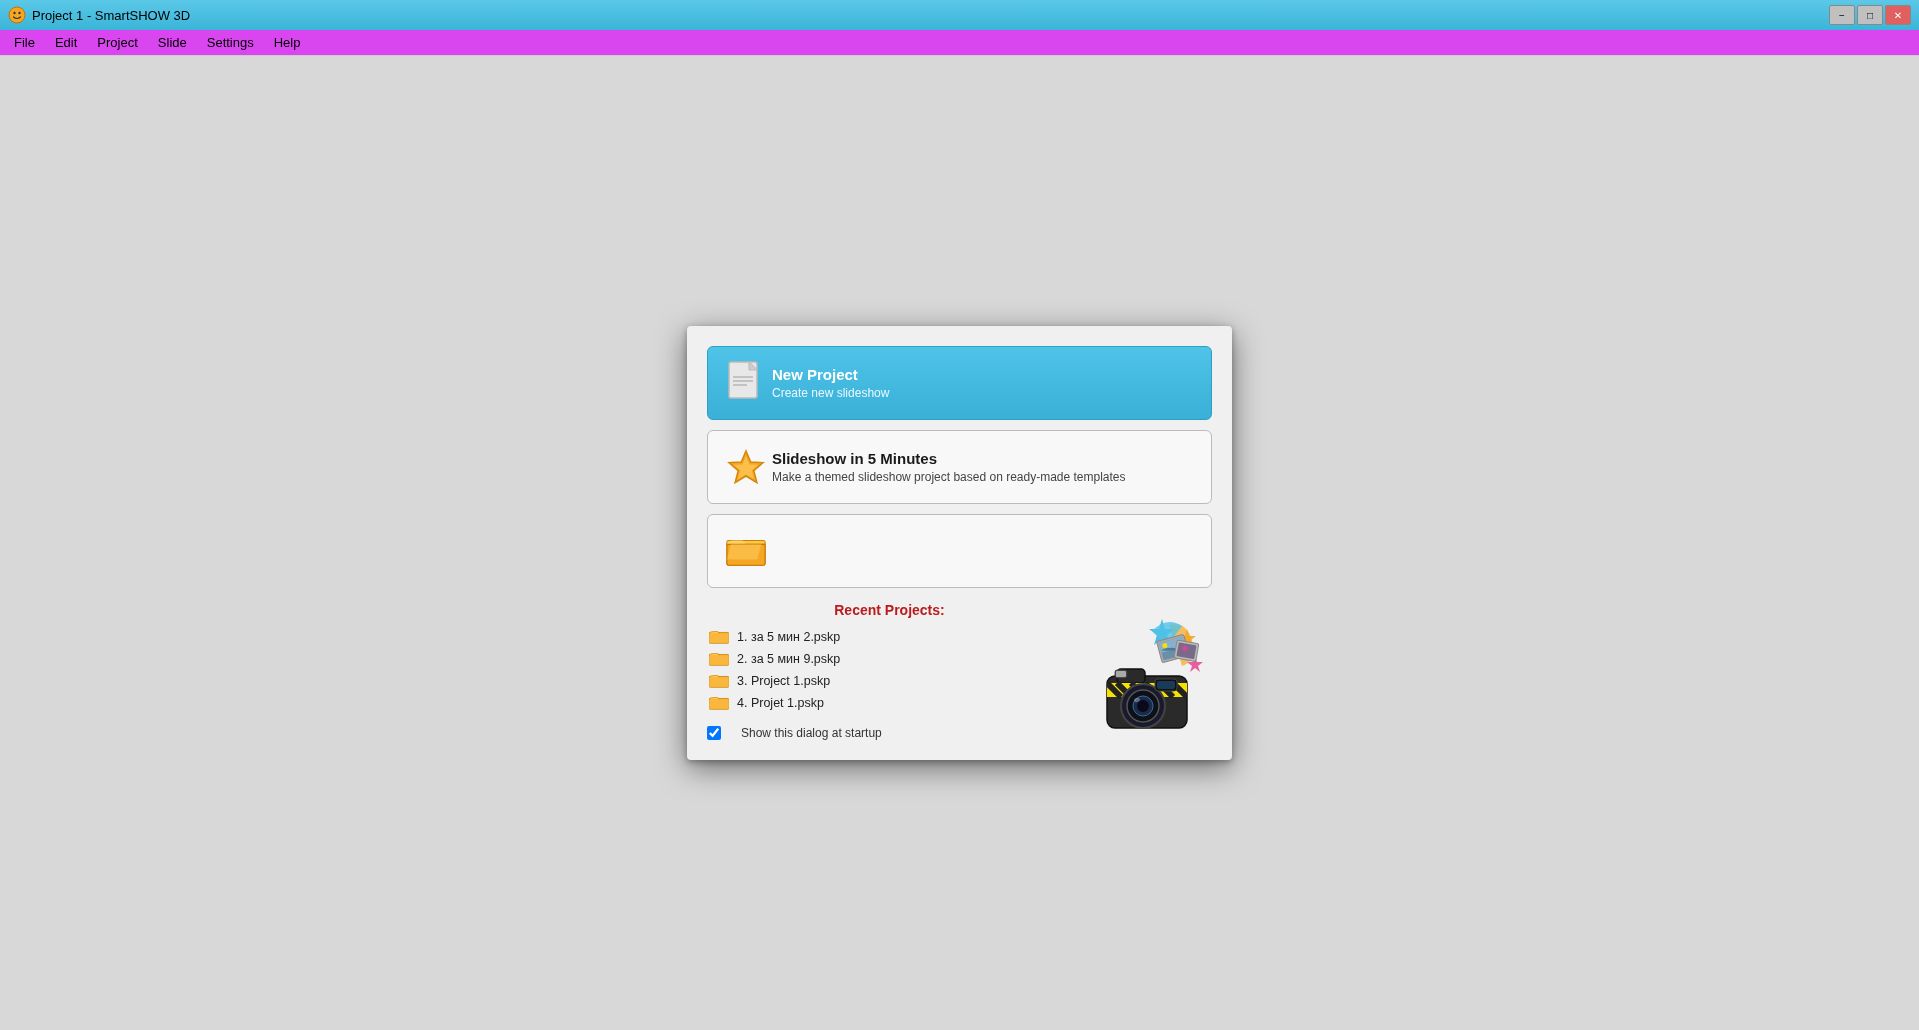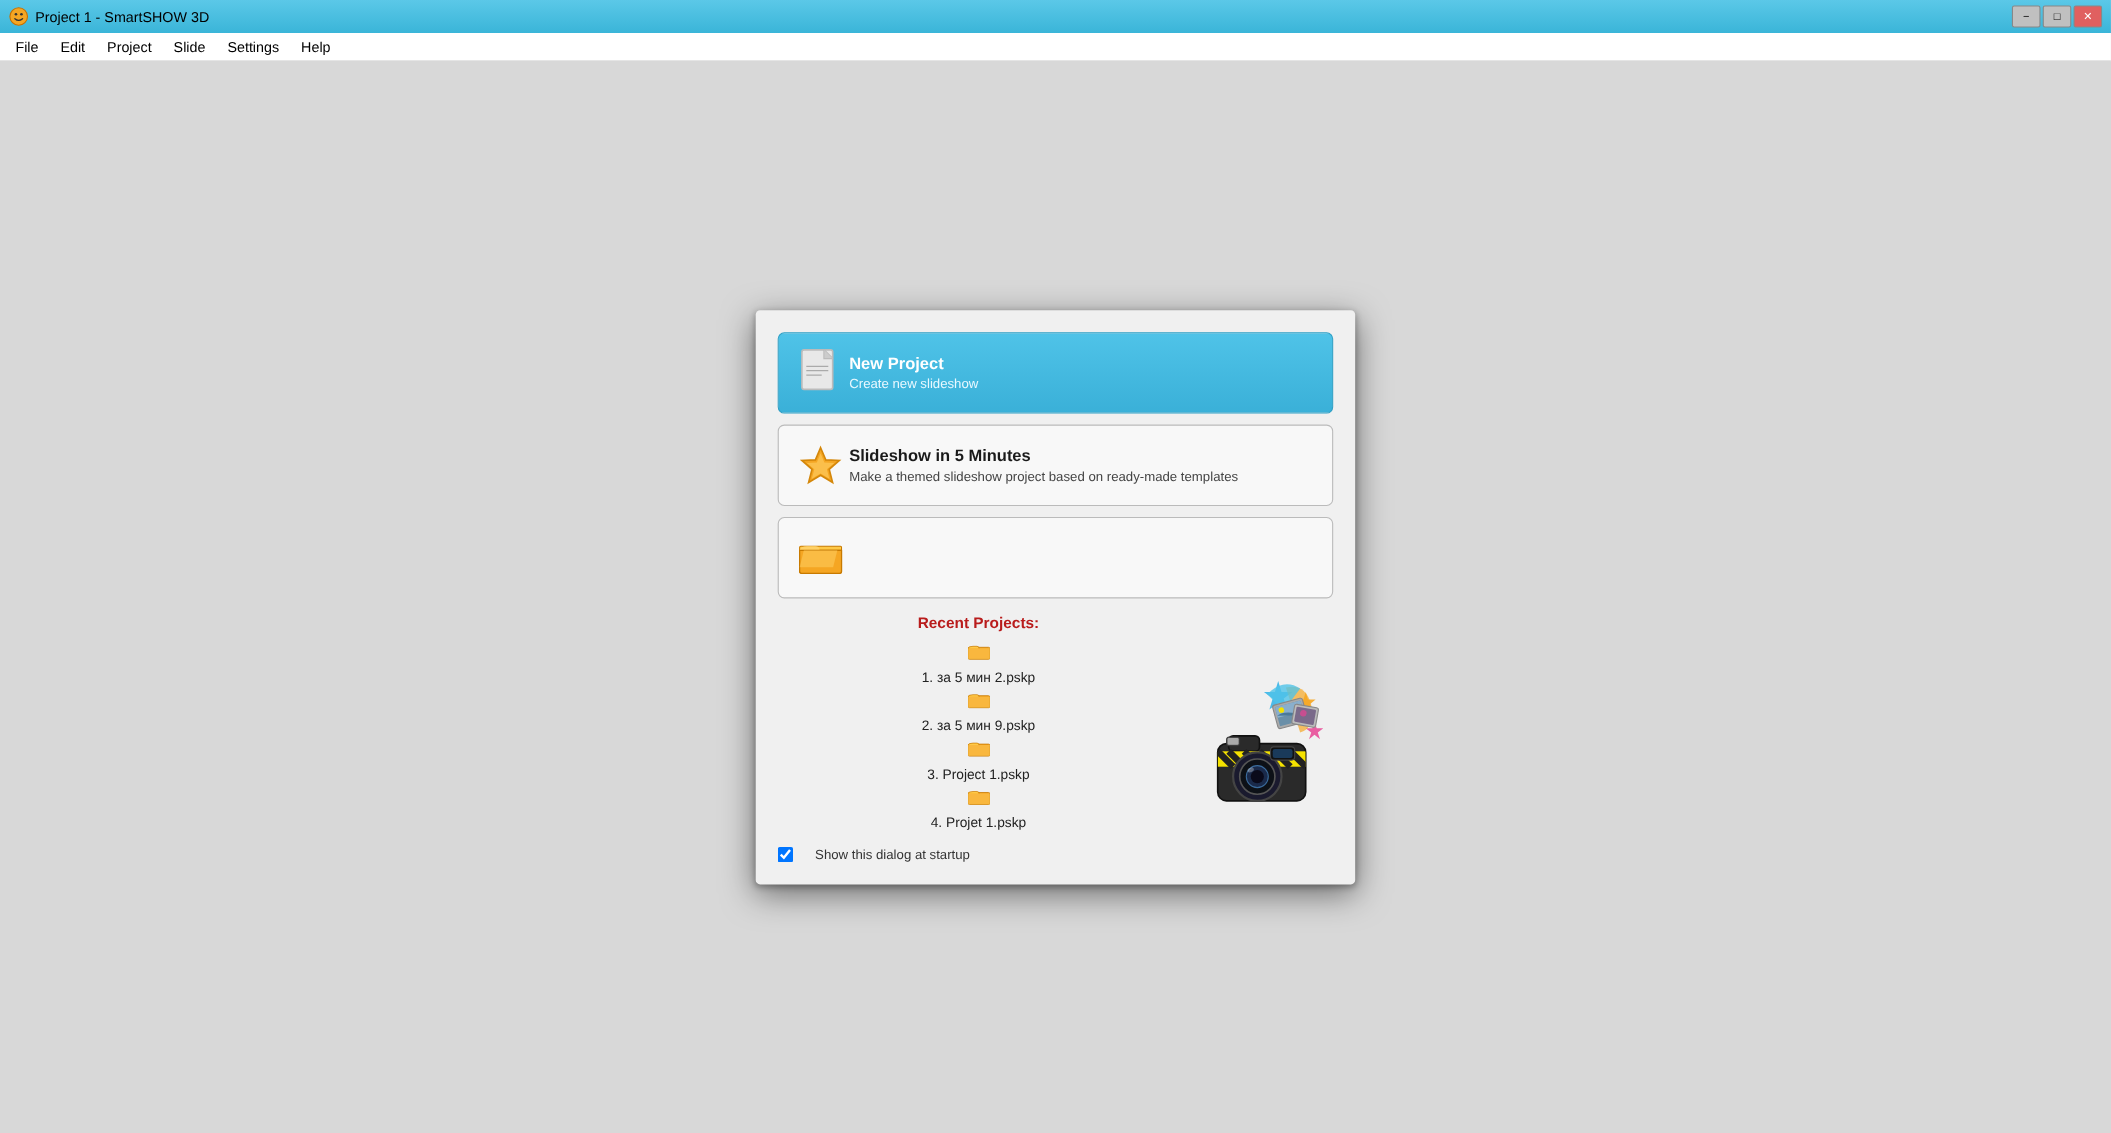--- a/index.html
+++ b/index.html
@@ -42,21 +42,21 @@
       border-radius: 2px;
       display: flex;
       align-items: center;
       justify-content: center;
       font-size: 10px;
       cursor: pointer;
     }
 
     
     .menu-bar {
-      background: #ffffff;
+      background: #d946ef;
       height: 26px;
       display: flex;
       align-items: center;
       padding: 0 4px;
       border-bottom: 1px solid #ccc;
     }
 
     .menu-item {
       padding: 3px 10px;
       font-size: 13px;
@@ -158,21 +158,20 @@
       text-align: center;
     }
 
     .recent-item {
       display: flex;
       align-items: center;
       gap: 8px;
       padding: 3px 2px;
       cursor: pointer;
       border-radius: 3px;
-      flex-direction: column;
     }
 
     .recent-item-label {
       font-size: 12.5px;
       color: #222;
     }
 
     
     .checkbox-row {
       display: flex;

